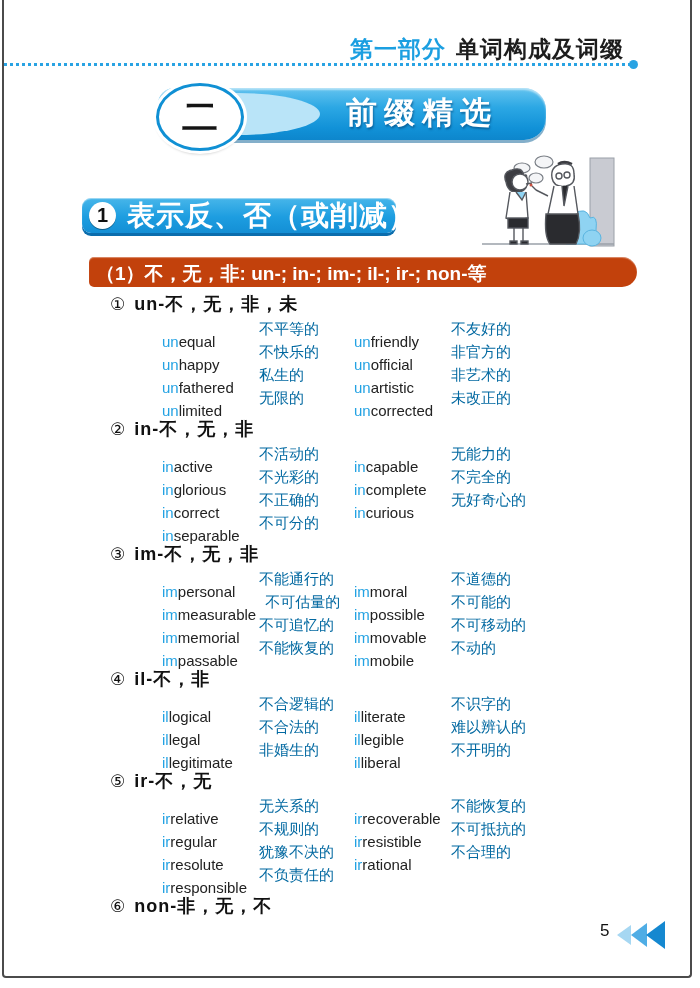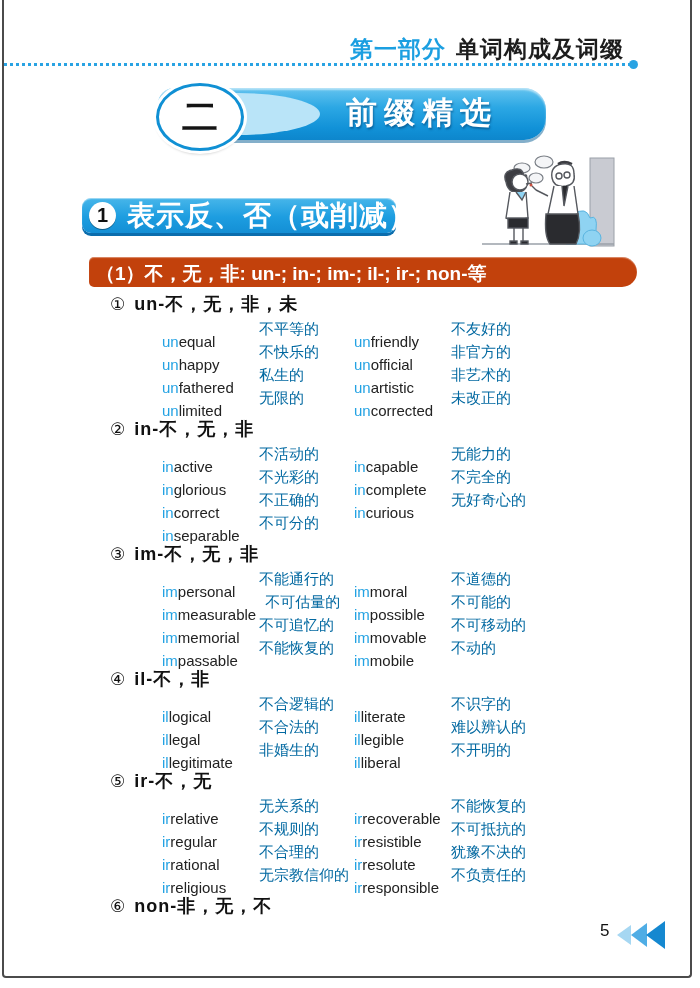--- a/index.html
+++ b/index.html
@@ -337,30 +337,26 @@
         </div>
         <div class="entry">
           <span class="word"><span class="prefix">ir</span><span class="rest">regular</span></span>
           <span class="meaning">不规则的</span>
         </div>
         <div class="entry">
           <span class="word"><span class="prefix">ir</span><span class="rest">resistible</span></span>
           <span class="meaning">不可抵抗的</span>
         </div>
         <div class="entry">
+          <span class="word"><span class="prefix">ir</span><span class="rest">resolute</span></span>
+          <span class="meaning">犹豫不决的</span>
+        </div>
+        <div class="entry">
           <span class="word"><span class="prefix">ir</span><span class="rest">rational</span></span>
           <span class="meaning">不合理的</span>
-        </div>
-        <div class="entry">
-          <span class="word"><span class="prefix">ir</span><span class="rest">resolute</span></span>
-          <span class="meaning">犹豫不决的</span>
-        </div>
-        <div class="entry">
-          <span class="word"><span class="prefix">ir</span><span class="rest">religious</span></span>
-          <span class="meaning">无宗教信仰的</span>
         </div>
         <div class="entry">
           <span class="word"><span class="prefix">ir</span><span class="rest">responsible</span></span>
           <span class="meaning">不负责任的</span>
         </div>
       </div>
     </div>
     <div class="block">
       <div class="block-head">
         <span class="block-circ">⑥</span>

